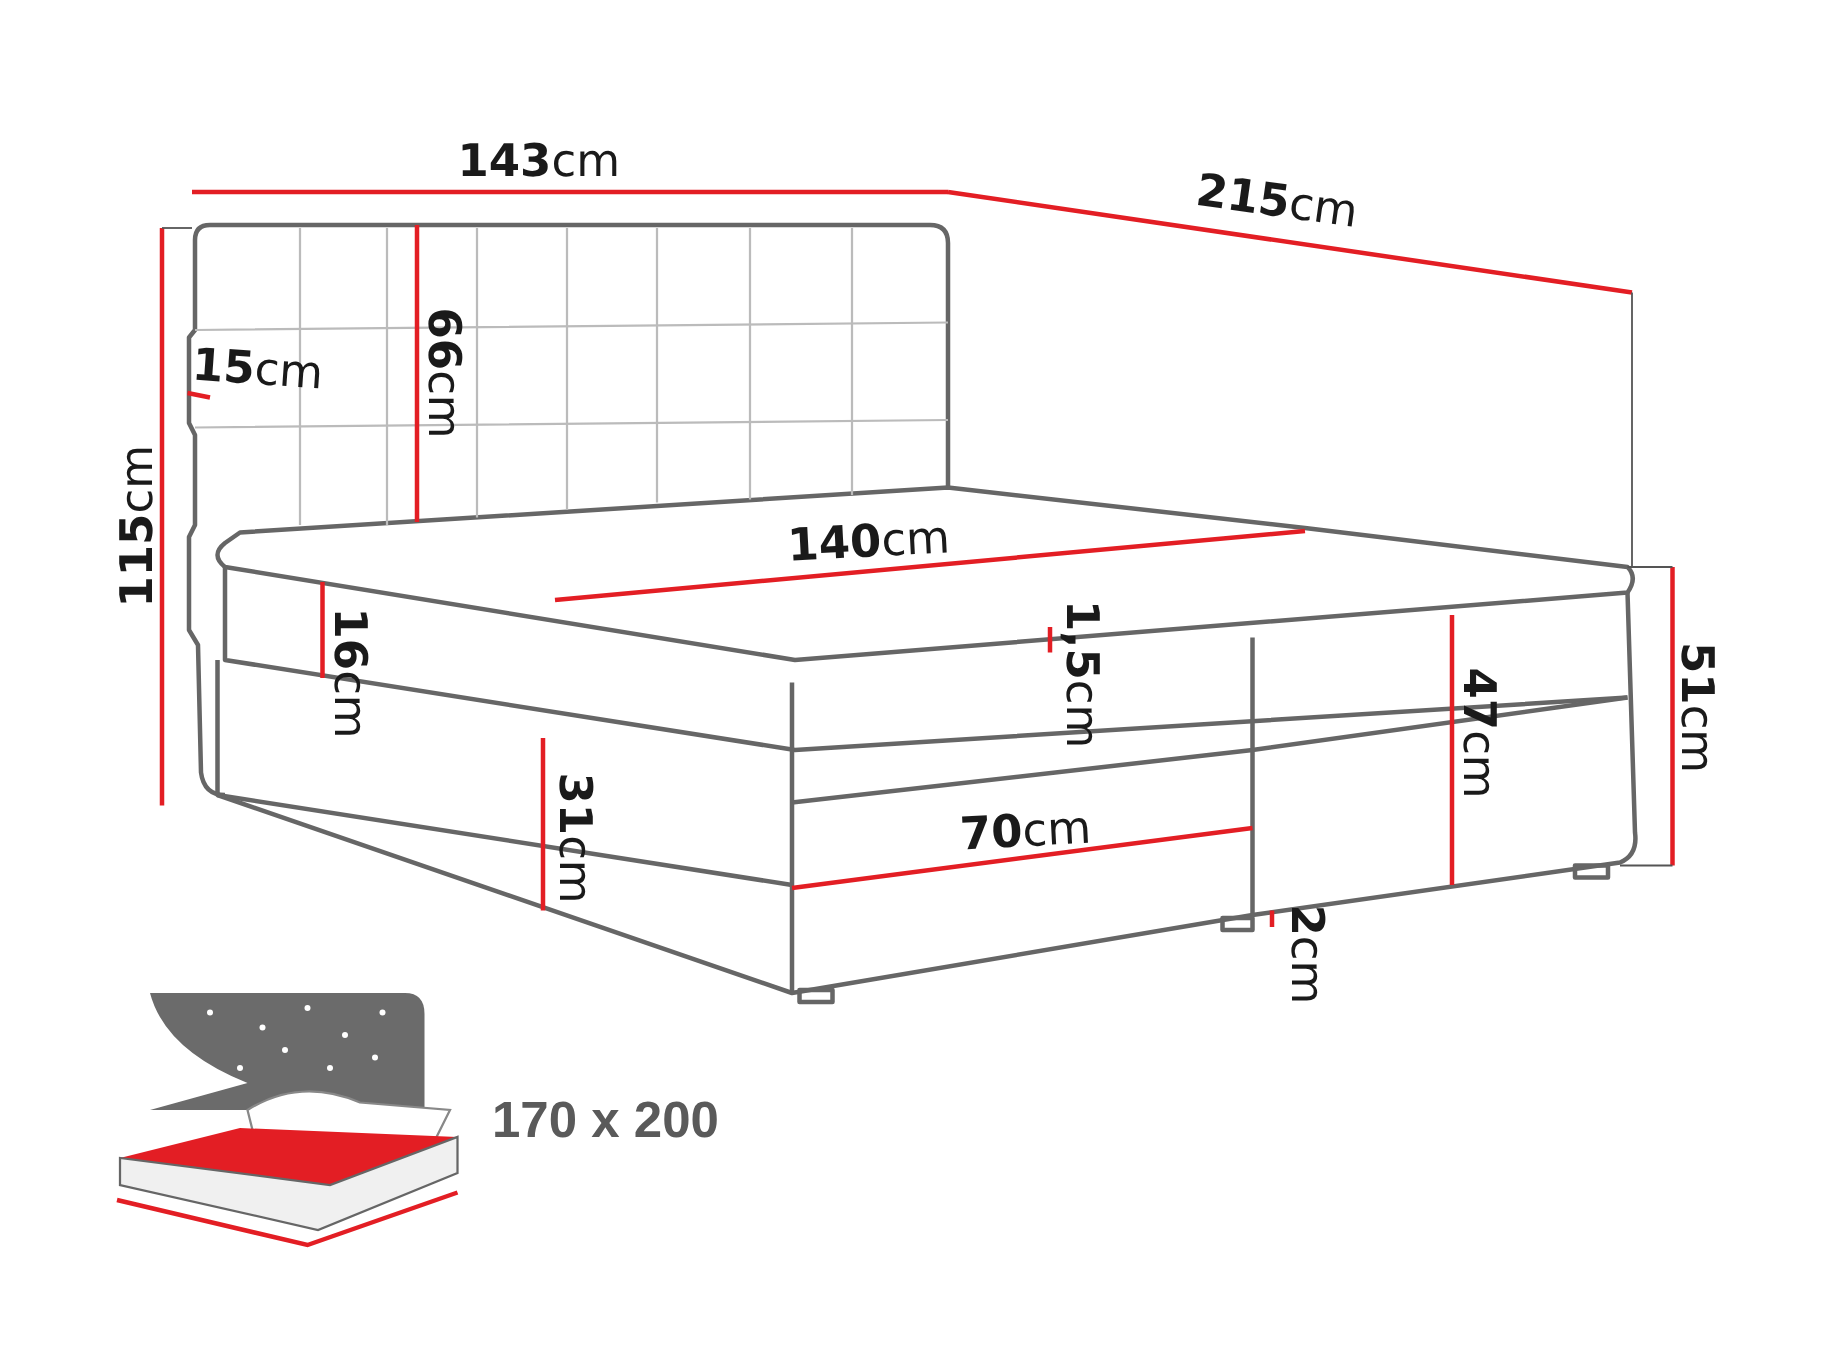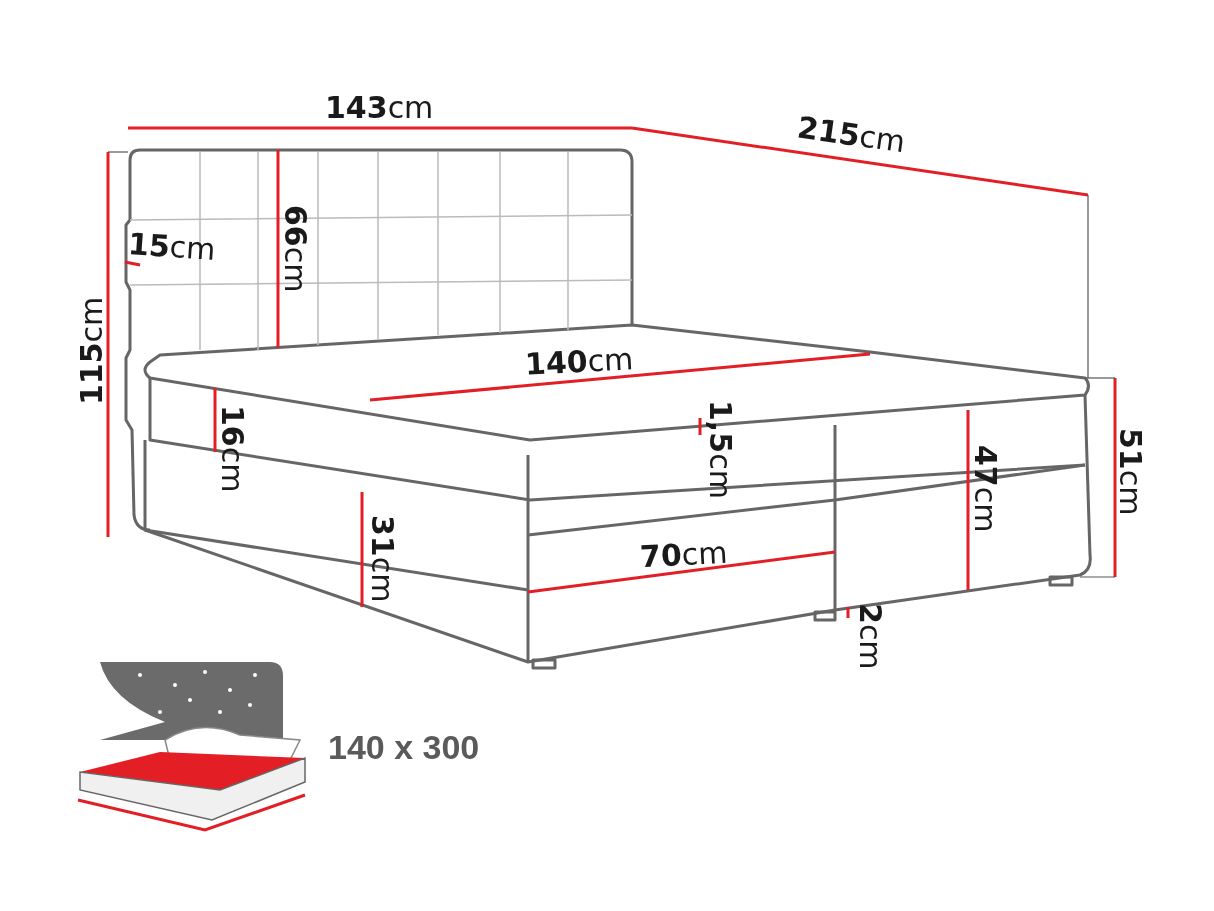--- a/index.html
+++ b/index.html
@@ -74,28 +74,28 @@
           <circle cx="250" cy="705" r="2"></circle>
           <circle cx="160" cy="712" r="2"></circle>
       </g>
       <path d="M165 740 Q200 718 240 735 L300 740 L290 760 L170 760 Z" fill="#fff" stroke="#888" stroke-width="1.5"></path>
       <path d="M80 772 L160 752 L305 758 L220 790 Z" fill="#e31e24"></path>
       <path d="M80 772 L80 790 L212 820 L305 782 L305 758 L220 790 Z" fill="#f0f0f0" stroke="#666" stroke-width="1.5"></path>
       <path d="M78 800 L205 830 L305 795" stroke="#e31e24" stroke-width="3" fill="none"></path>
     </g>
   </svg>
 
-  <div class="lbl" style="left:305px;top:93px;margin-left:20px;"><span class="num">143</span><span class="unit">cm</span></div>
+  <div class="lbl" style="left:305px;top:93px;"><span class="num">143</span><span class="unit">cm</span></div>
   <div class="lbl" style="left:797px;top:120px;transform:rotate(8deg);"><span class="num">215</span><span class="unit">cm</span></div>
   <div class="lbl" style="left:310px;top:205px;transform:rotate(90deg);transform-origin:left top;"><span class="num">66</span><span class="unit">cm</span></div>
   <div class="lbl" style="left:128px;top:232px;transform:rotate(4deg);"><span class="num">15</span><span class="unit">cm</span></div>
   <div class="lbl" style="left:77px;top:405px;transform:rotate(-90deg);transform-origin:left top;"><span class="num">115</span><span class="unit">cm</span></div>
   <div class="lbl" style="left:525px;top:347px;transform:rotate(-3deg);"><span class="num">140</span><span class="unit">cm</span></div>
   <div class="lbl" style="left:247px;top:405px;transform:rotate(90deg);transform-origin:left top;"><span class="num">16</span><span class="unit">cm</span></div>
   <div class="lbl" style="left:735px;top:400px;transform:rotate(90deg);transform-origin:left top;"><span class="num">1,5</span><span class="unit">cm</span></div>
   <div class="lbl" style="left:397px;top:515px;transform:rotate(90deg);transform-origin:left top;"><span class="num">31</span><span class="unit">cm</span></div>
   <div class="lbl" style="left:640px;top:540px;transform:rotate(-3deg);"><span class="num">70</span><span class="unit">cm</span></div>
   <div class="lbl" style="left:1000px;top:445px;transform:rotate(90deg);transform-origin:left top;"><span class="num">47</span><span class="unit">cm</span></div>
   <div class="lbl" style="left:1145px;top:428px;transform:rotate(90deg);transform-origin:left top;"><span class="num">51</span><span class="unit">cm</span></div>
   <div class="lbl" style="left:885px;top:603px;transform:rotate(90deg);transform-origin:left top;"><span class="num">2</span><span class="unit">cm</span></div>
 
-  <div class="size-label">140 x 300</div>
+  <div class="size-label">170 x 200</div>
 </div>
 
 </body></html>

